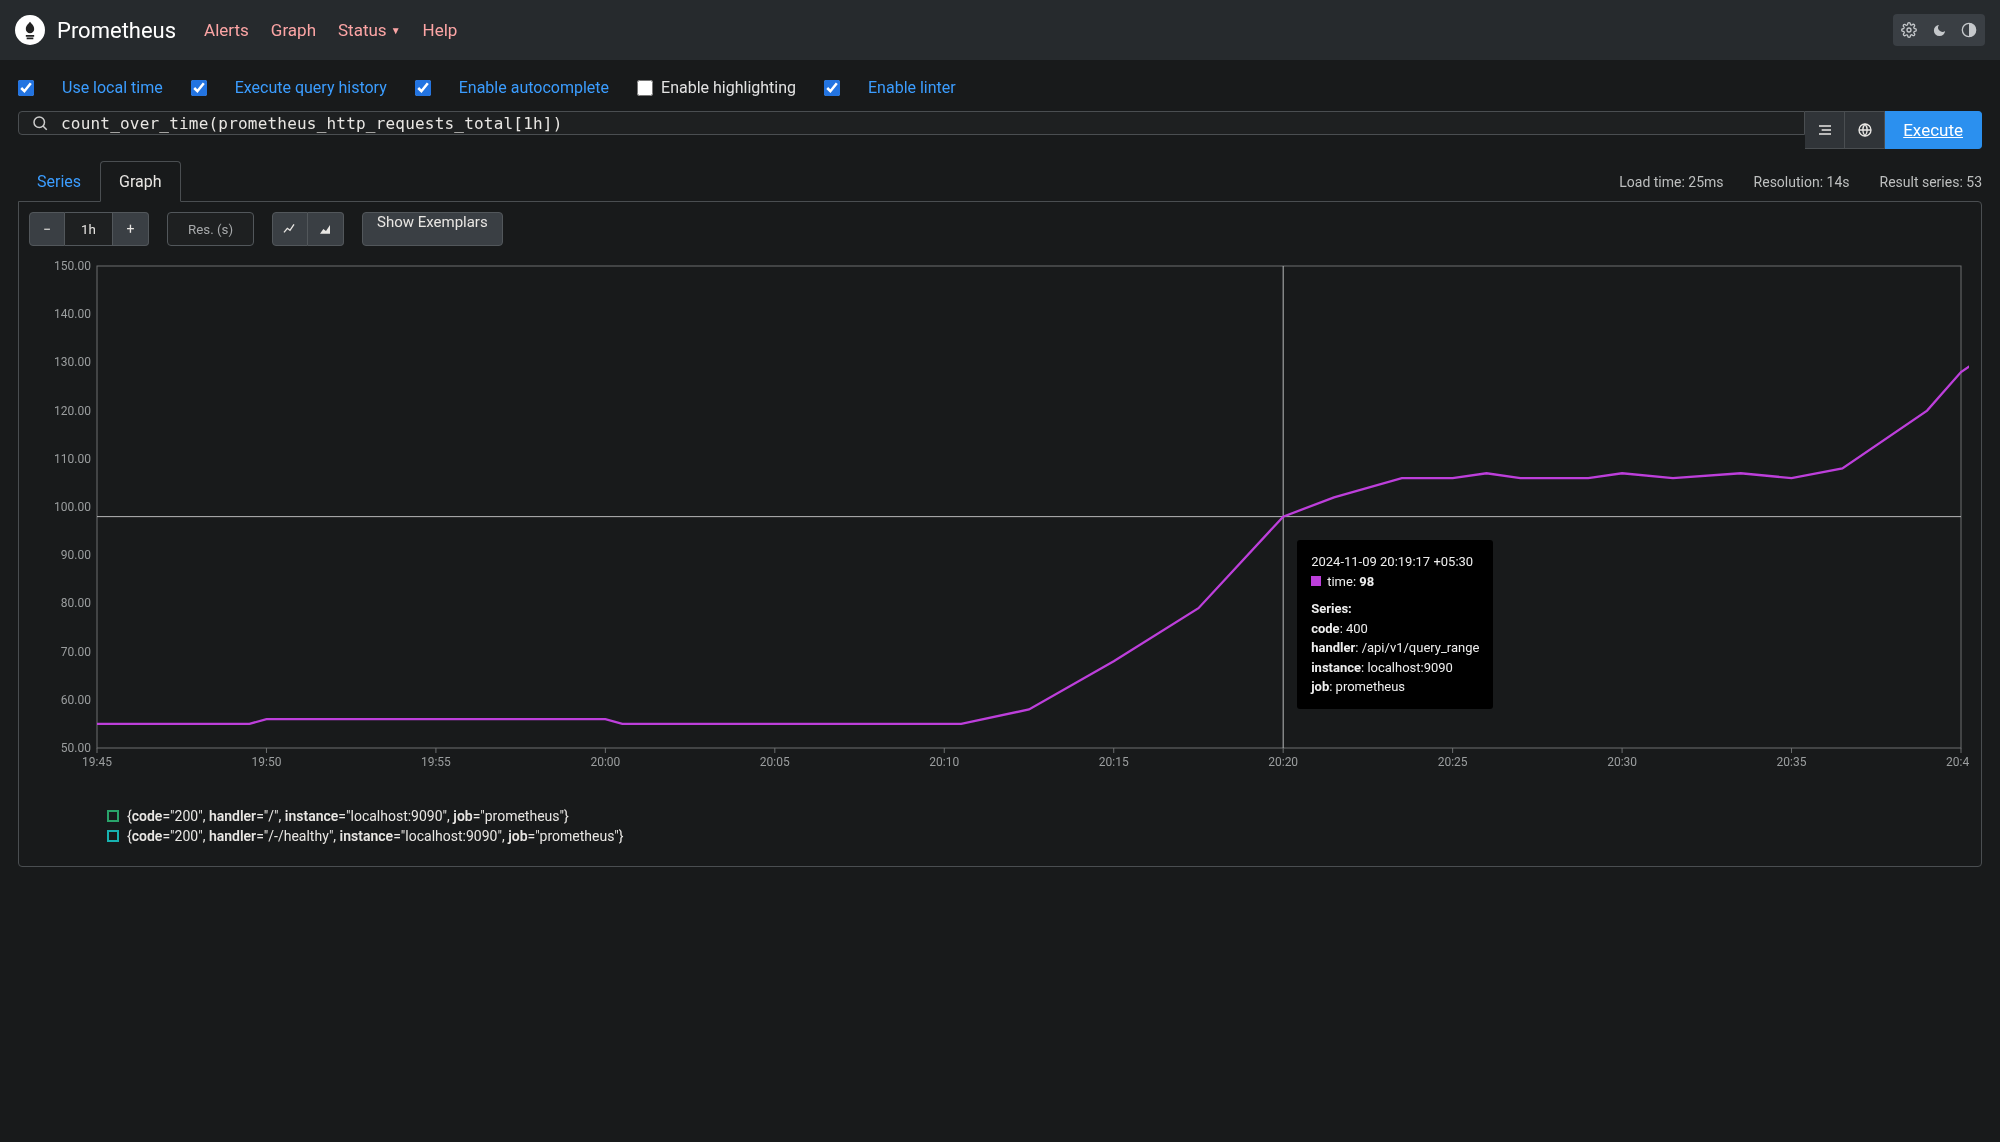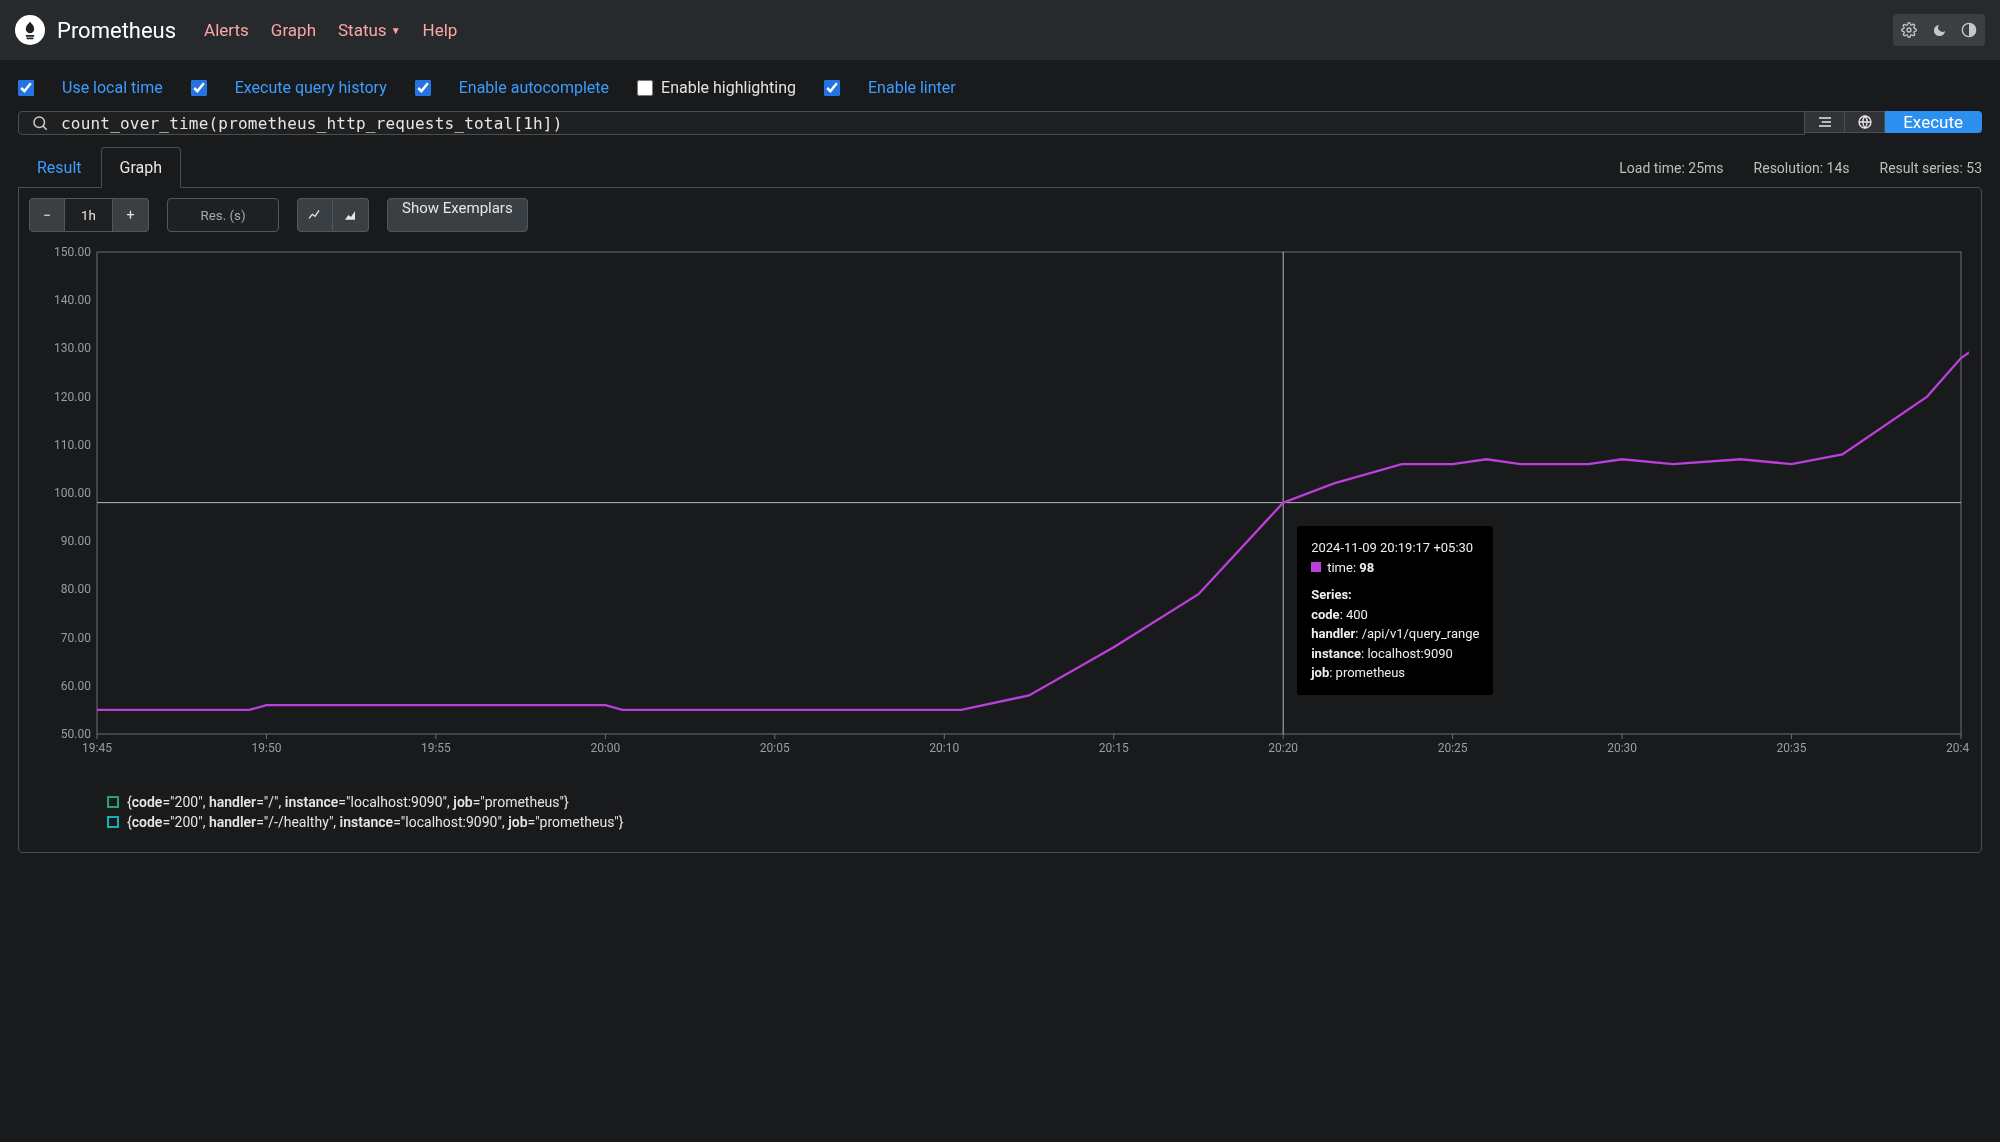--- a/index.html
+++ b/index.html
@@ -34,21 +34,21 @@
   .options-row { display:flex; gap:28px; padding:18px 18px 14px; align-items:center; font-size:16px; }
   .chk { display:flex; align-items:center; gap:8px; cursor:pointer; }
   .chk input { width:16px; height:16px; margin:0; accent-color:#2374e1; }
   .chk.on span { color:var(--link);margin-left:20px; }
   .chk.off span { color:#e2e2e2; }
   
   .query-row { display:flex; margin:0 18px; }
   .query-box { flex:1 1 auto; display:flex; background:var(--input-bg); border:1px solid #4a4e51; border-radius:4px 0 0 4px; height:24px; align-items:center; }
   .query-icon { width:42px; display:flex; align-items:center; justify-content:center; color:#ccc; }
   .query-text { flex:1; font-family: Menlo, Consolas, monospace; font-size:16px; color:#e8e6e3; letter-spacing:0.2px; }
-  .btn { display:flex; align-items:center; justify-content:center; border:1px solid #4a4e51; border-left:none; background:#303438; color:#e8e6e3; height:22px; }
+  .btn { display:flex; align-items:center; justify-content:center; border:1px solid #4a4e51; border-left:none; background:#303438; color:#e8e6e3; height:38px;text-decoration:underline; }
   .btn.icon { width:40px; }
   .btn.exec { background:var(--exec); color:#fff; border-color:var(--exec); padding:0 18px; font-size:17px; border-radius:0 4px 4px 0; }
   
   .meta-row { display:flex; margin:12px 18px 0; align-items:center; }
   .tabs { display:flex; }
   .tab { padding:10px 18px; border:1px solid transparent; color:var(--link); cursor:pointer; border-radius:4px 4px 0 0; font-size:16px;}
   .tab.active { color:#e8e6e3; border-color:#4a4e51; background:var(--bg); border-bottom-color:var(--bg); }
   .meta-right { margin-left:auto; display:flex; gap:30px; color:#bdbfbf; font-size:14px;}
   
   .panel { margin:0 18px; border:1px solid #4a4e51; border-radius:0 4px 4px 4px; margin-top:-1px; padding:10px 10px 18px;}
@@ -161,39 +161,39 @@
       <svg width="16" height="16" viewBox="0 0 24 24" fill="none" stroke="currentColor" stroke-width="2">
         <circle cx="12" cy="12" r="9"></circle>
         <path d="M3 12h18M12 3a14 14 0 010 18M12 3a14 14 0 000 18"></path>
       </svg>
     </div>
   <div class="btn exec">Execute</div>
 </div>
 
 <div class="meta-row">
   <div class="tabs">
-    <div class="tab">Result</div>
+    <div class="tab">Series</div>
     <div class="tab active">Graph</div>
   </div>
   <div class="meta-right">
     <span>Load time: 25ms</span>
     <span>Resolution: 14s</span>
     <span>Result series: 53</span>
   </div>
 </div>
 
 <div class="panel">
 
   <div class="toolbar">
     <div class="btn-grp">
       <div class="sq">−</div>
       <input class="fld" style="width: 48px;" value="1h">
       <div class="sq">+</div>
     </div>
-    <input class="fld" style="width: 112px; border-radius: 4px;" placeholder="Res. (s)">
+    <input class="fld" style="width: 87px; border-radius: 4px;" placeholder="Res. (s)">
     <div class="btn-grp">
       <div class="sq">
           <svg width="16" height="16" viewBox="0 0 24 24" fill="none" stroke="currentColor" stroke-width="2">
             <path d="M3 17l5-6 4 3 6-9"></path>
           </svg>
         </div>
       <div class="sq">
           <svg width="16" height="16" viewBox="0 0 24 24" fill="currentColor">
             <path d="M3 19l5-7 4 3 6-9v13z"></path>
           </svg>

